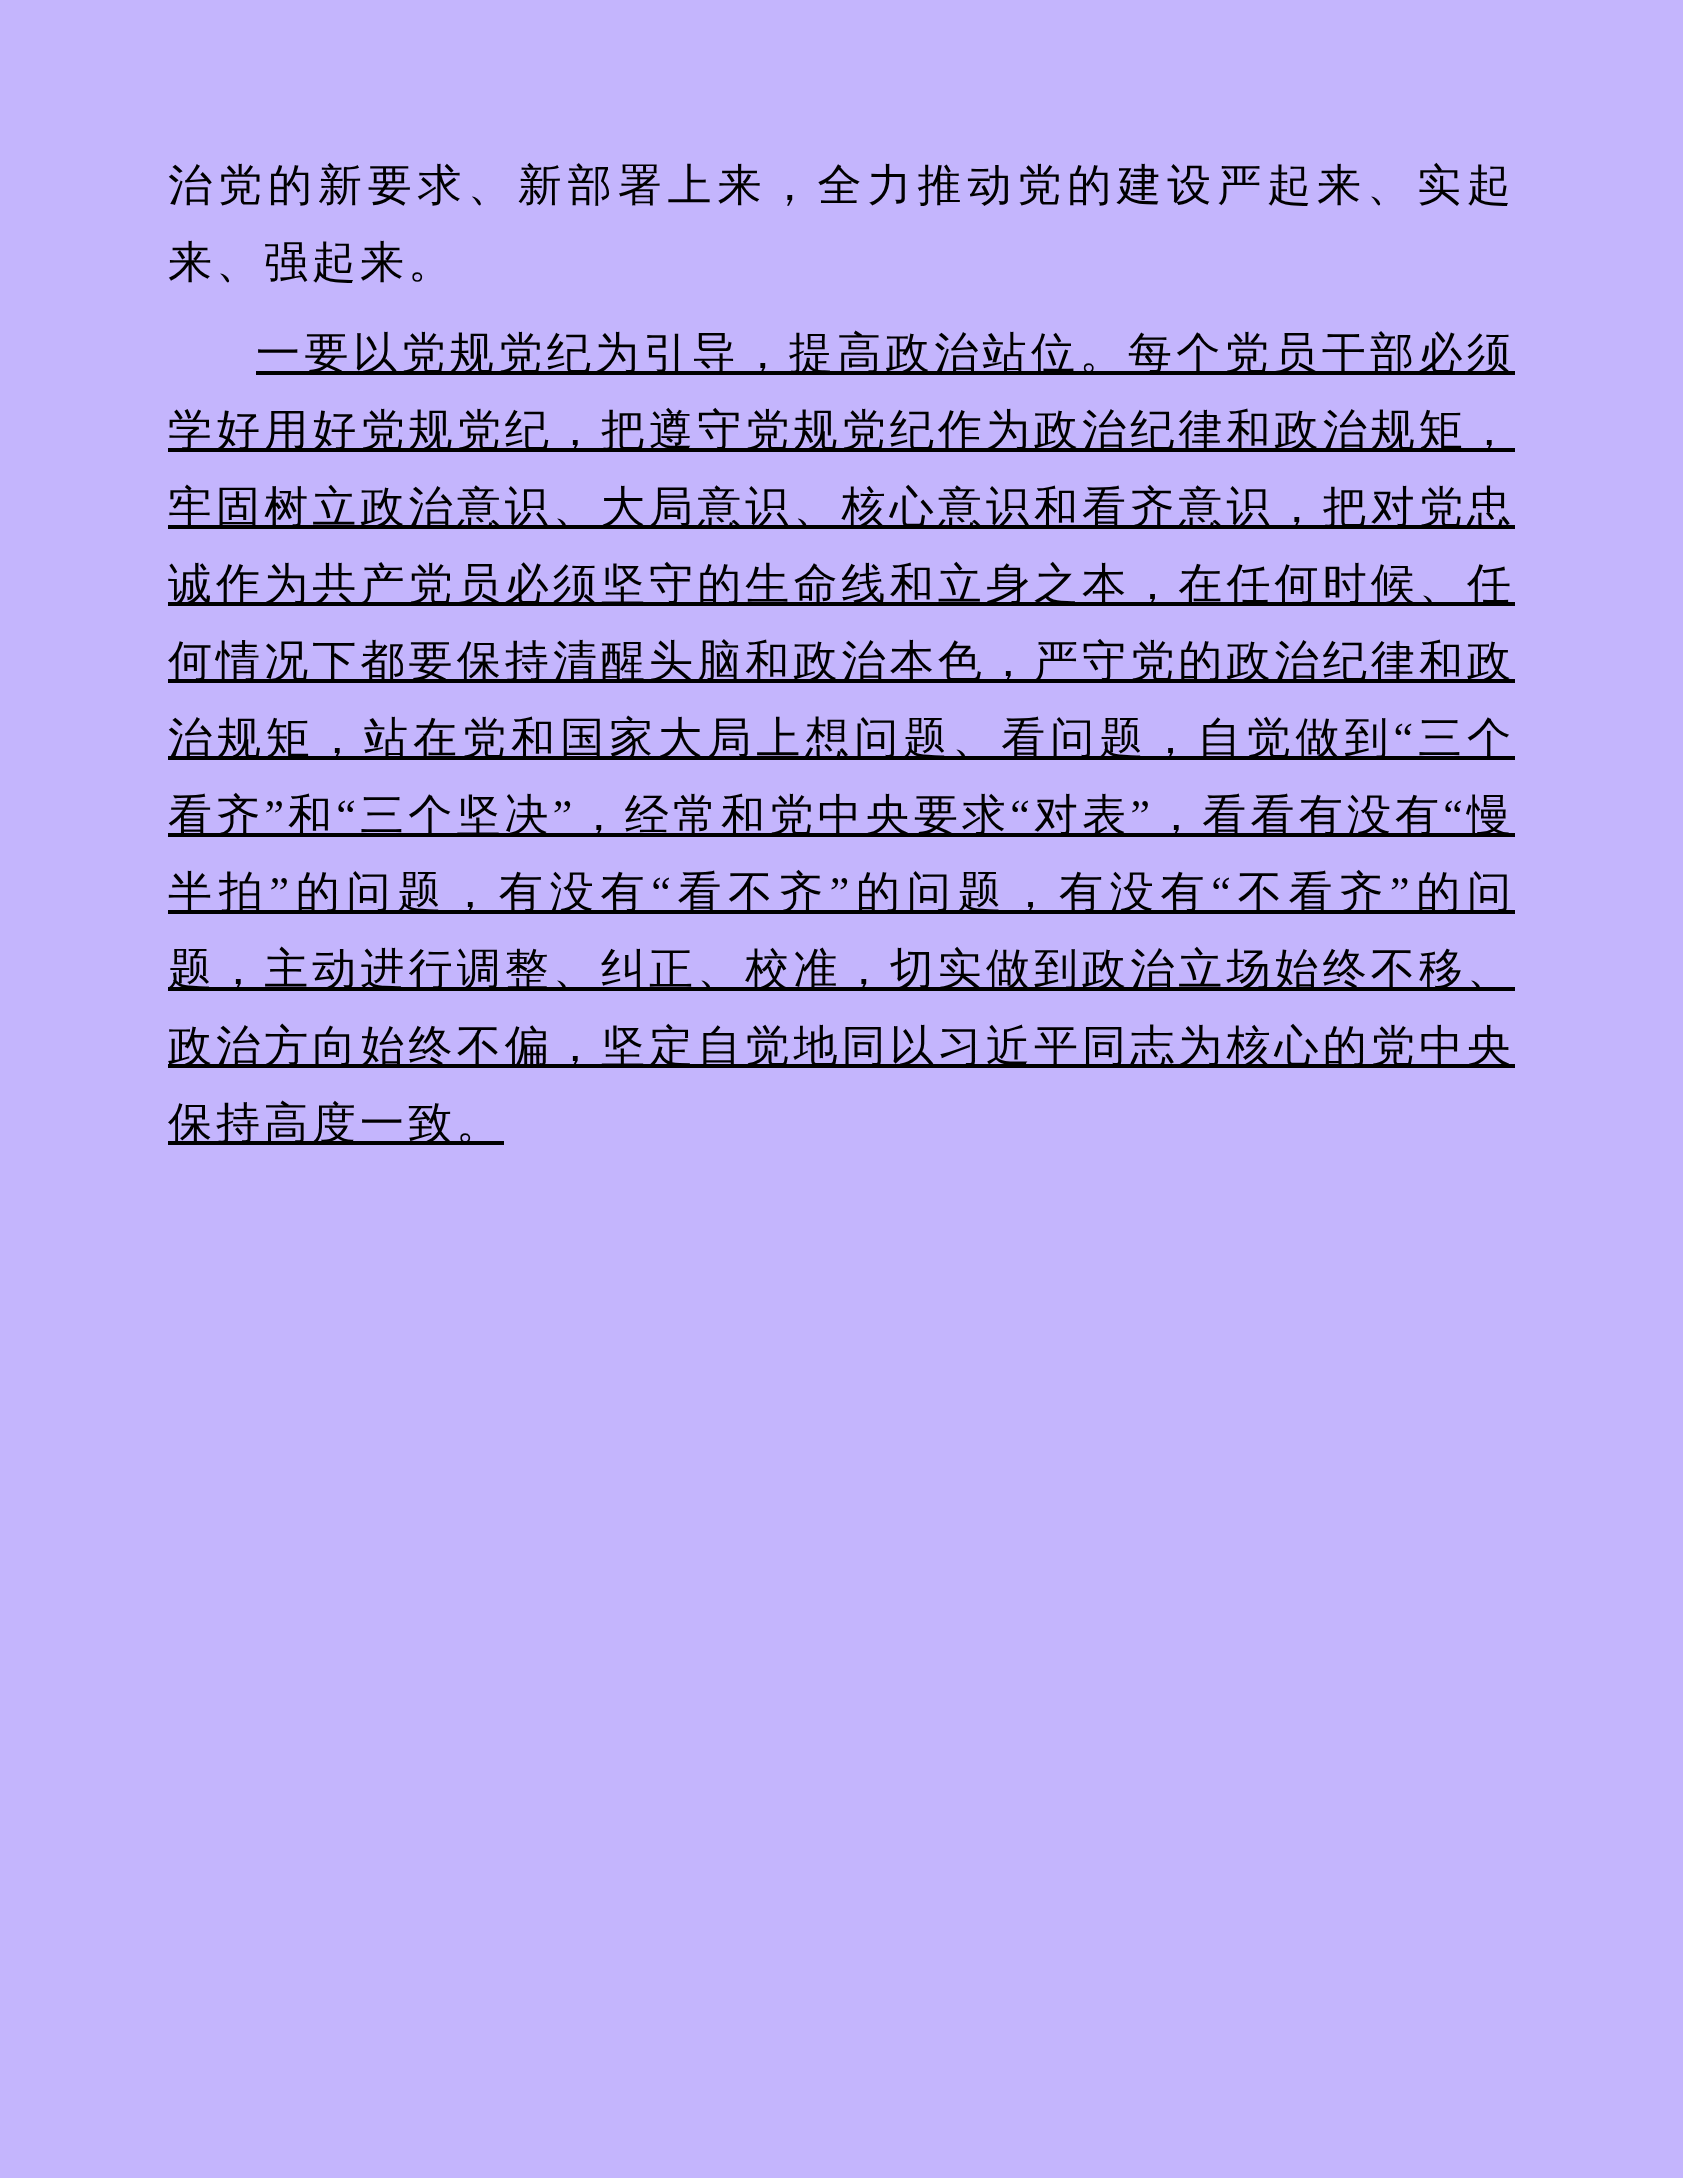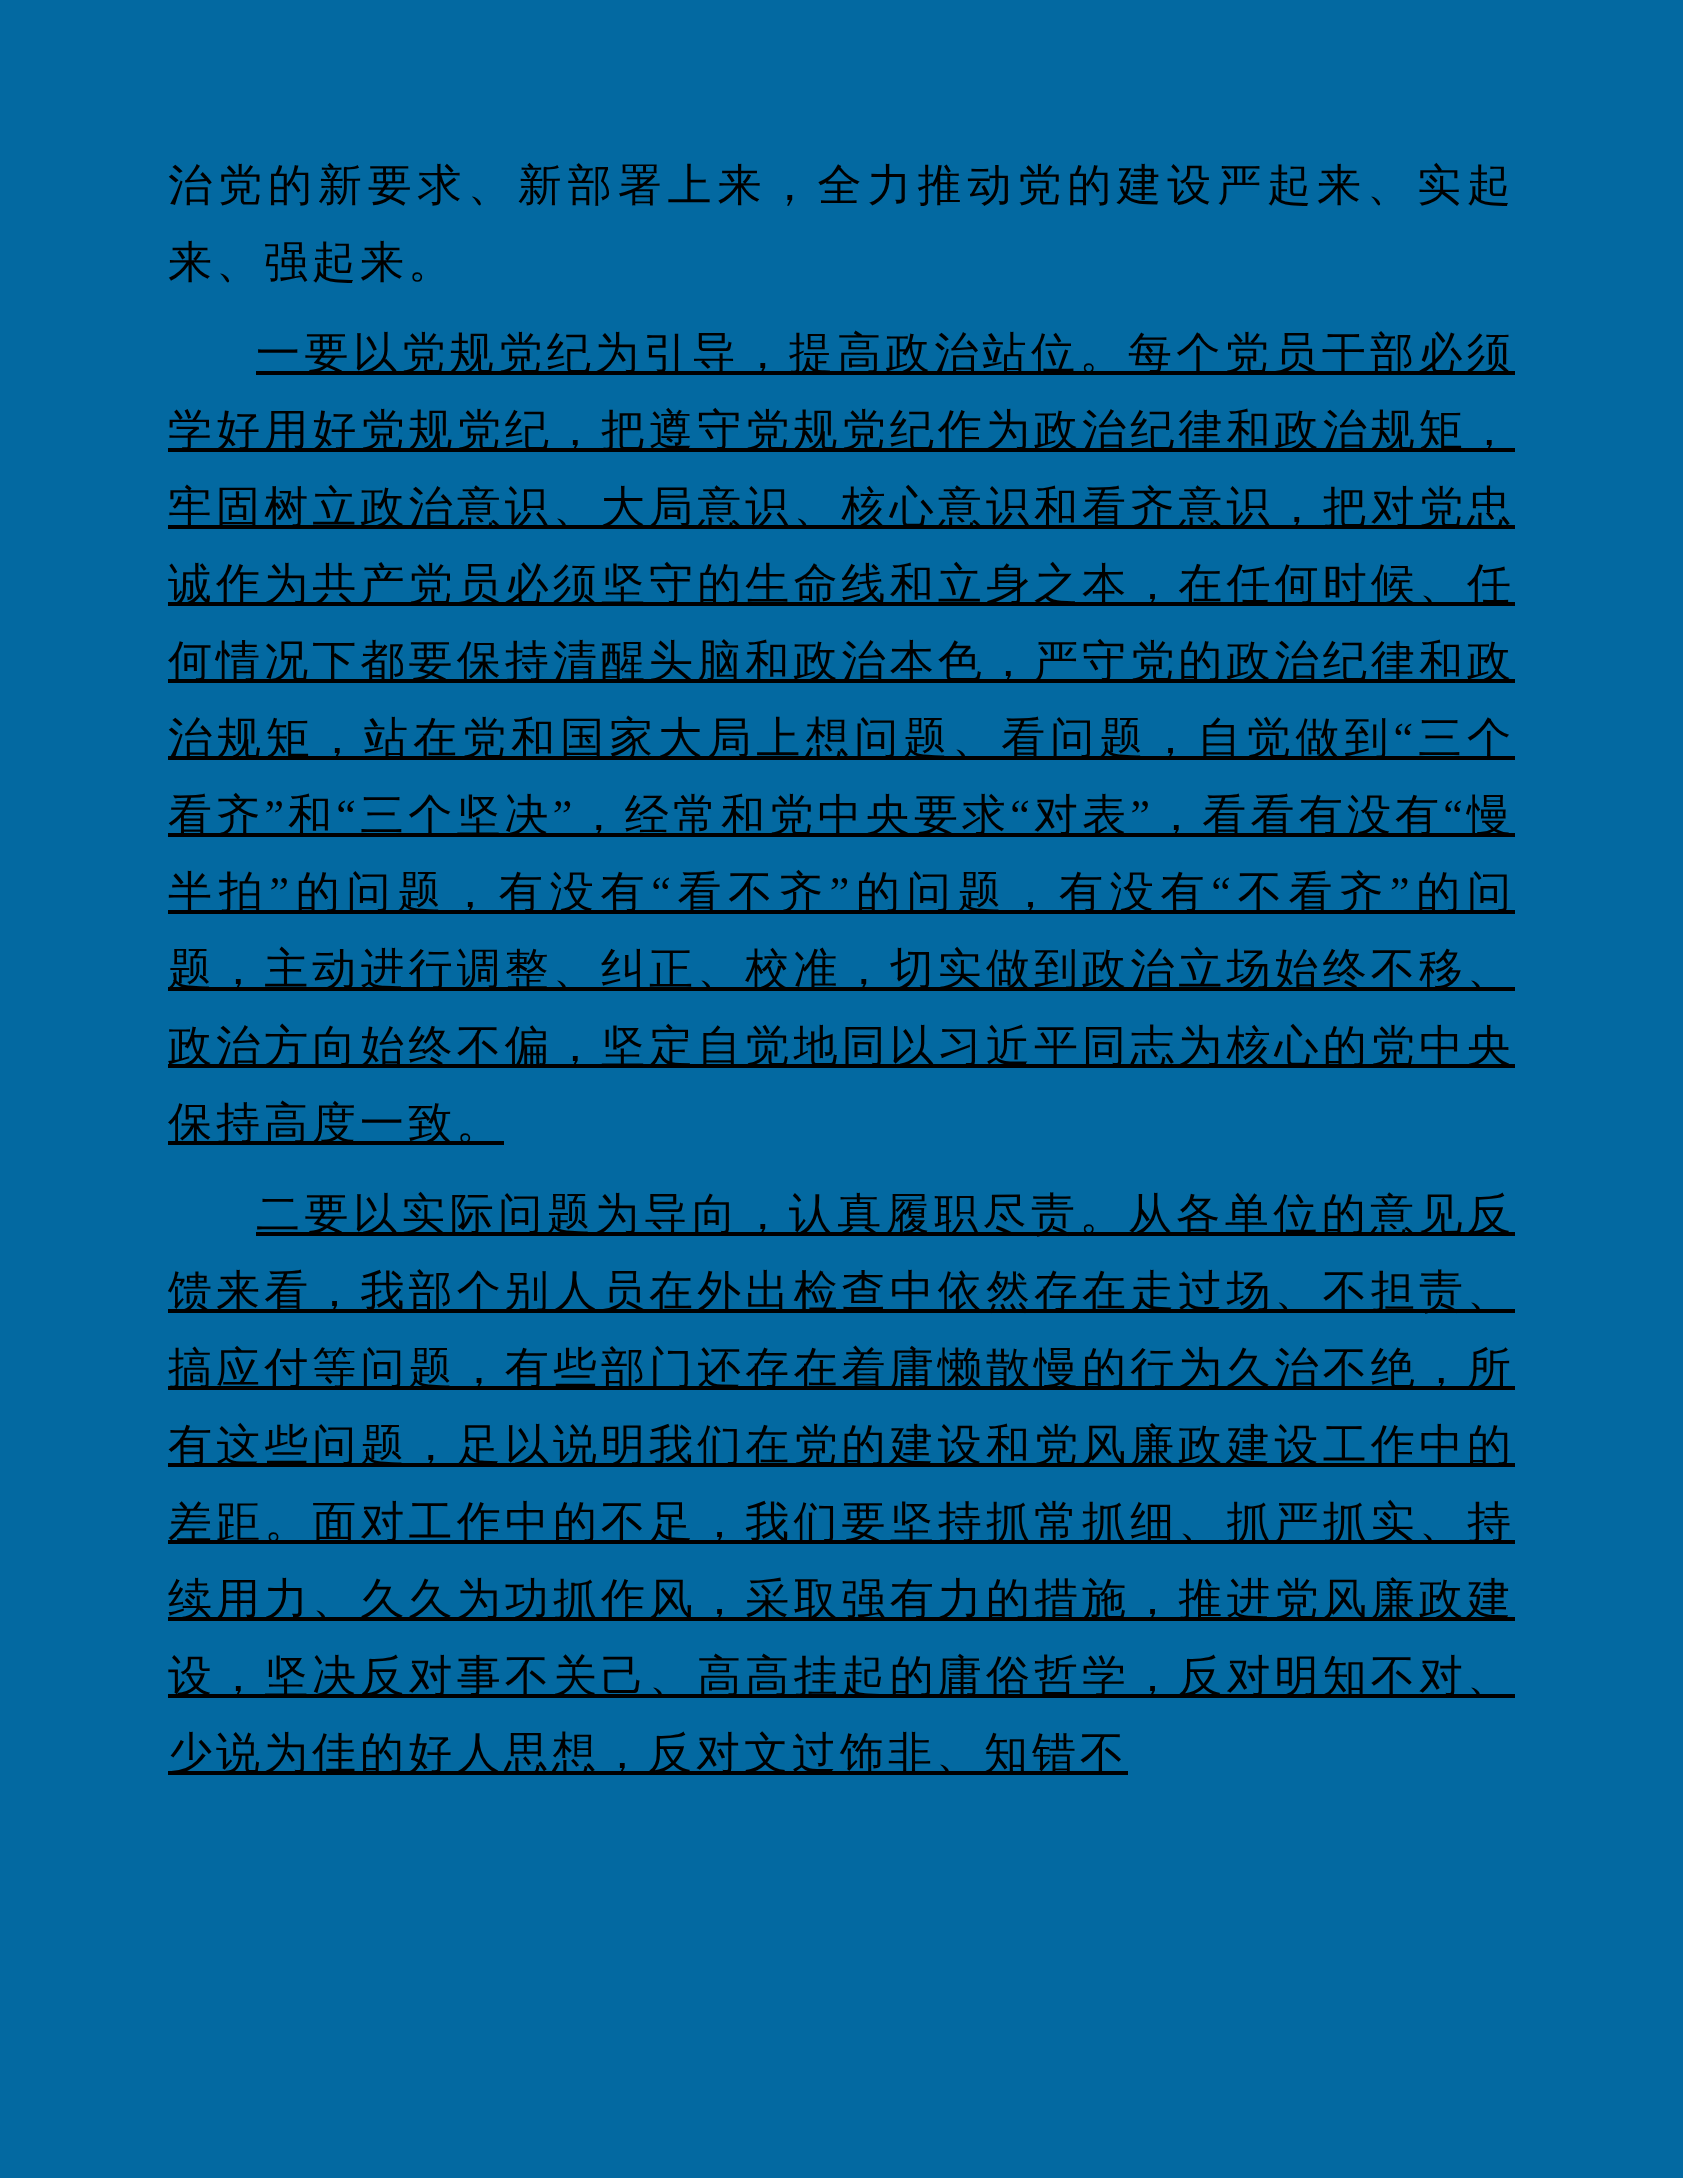--- a/index.html
+++ b/index.html
@@ -5,21 +5,21 @@
   html, body {
     margin: 0;
     padding: 0;
     background: #ffffff;
   }
   .page {
     position: relative;
     width: 1683px;
     height: 2178px;
     margin: 0 auto;
-    background: #0369a1;
+    background: #c4b5fd;
     box-sizing: border-box;
     padding: 147px 168px 0 168px;
     overflow: hidden;
   }
   .doc-body {
     width: 100%;
     color: #000000;
     font-family: "Liberation Serif", "DejaVu Serif", serif;
   }
   .doc-body p {
@@ -39,16 +39,15 @@
     text-indent: 0;
   }
 </style>
 </head>
 <body>
 
 <div class="page">
   <div class="doc-body">
     <p class="continuation">治党的新要求、新部署上来，全力推动党的建设严起来、实起来、强起来。</p>
     <p class="indented">一要以党规党纪为引导，提高政治站位。每个党员干部必须学好用好党规党纪，把遵守党规党纪作为政治纪律和政治规矩，牢固树立政治意识、大局意识、核心意识和看齐意识，把对党忠诚作为共产党员必须坚守的生命线和立身之本，在任何时候、任何情况下都要保持清醒头脑和政治本色，严守党的政治纪律和政治规矩，站在党和国家大局上想问题、看问题，自觉做到“三个看齐”和“三个坚决”，经常和党中央要求“对表”，看看有没有“慢半拍”的问题，有没有“看不齐”的问题，有没有“不看齐”的问题，主动进行调整、纠正、校准，切实做到政治立场始终不移、政治方向始终不偏，坚定自觉地同以习近平同志为核心的党中央保持高度一致。</p>
-    <p class="indented">二要以实际问题为导向，认真履职尽责。从各单位的意见反馈来看，我部个别人员在外出检查中依然存在走过场、不担责、搞应付等问题，有些部门还存在着庸懒散慢的行为久治不绝，所有这些问题，足以说明我们在党的建设和党风廉政建设工作中的差距。面对工作中的不足，我们要坚持抓常抓细、抓严抓实、持续用力、久久为功抓作风，采取强有力的措施，推进党风廉政建设，坚决反对事不关己、高高挂起的庸俗哲学，反对明知不对、少说为佳的好人思想，反对文过饰非、知错不</p>
   </div>
 </div>
 
 
 </body></html>

